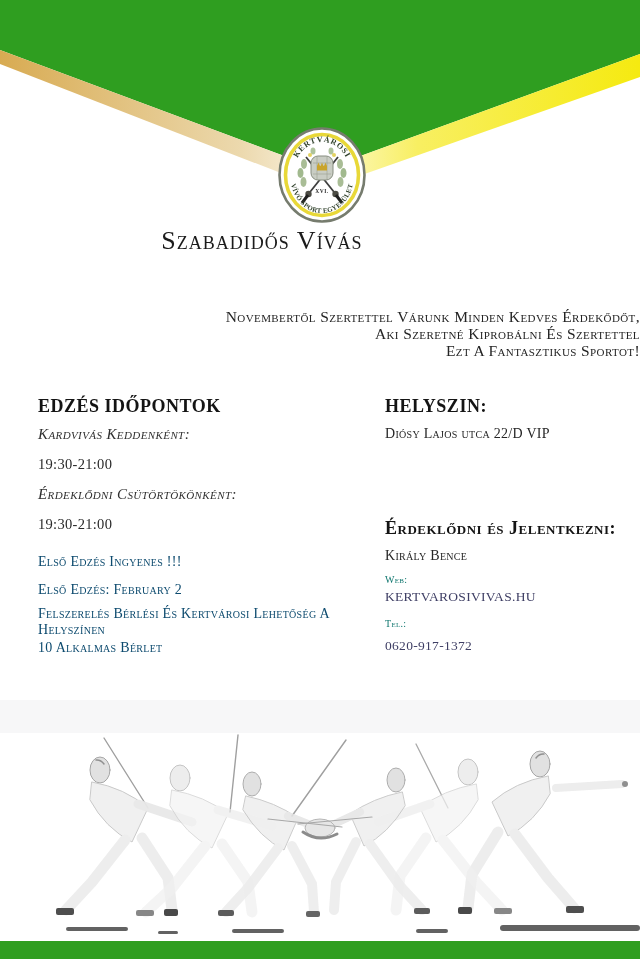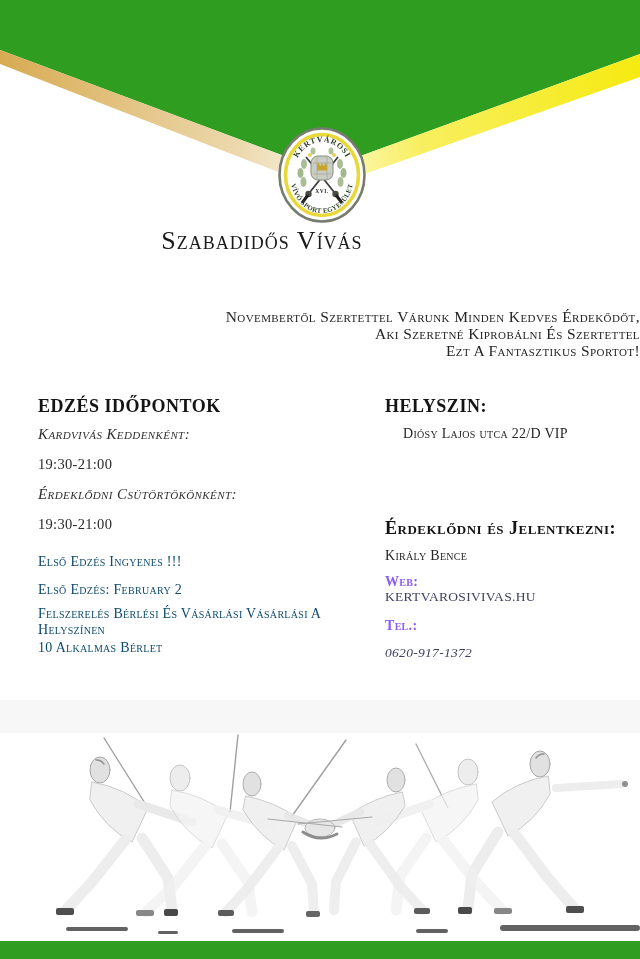--- a/index.html
+++ b/index.html
@@ -17,21 +17,21 @@
   .col-left{left:38px;width:320px;height:300px;}
   .col-right{left:385px;width:235px;height:300px;}
   .col > div{position:absolute;left:0;}
   .heading{font-weight:bold;font-size:18px;letter-spacing:.5px;
     font-variant:small-caps;color:#141414;}
   .wline{font-style:italic;font-size:15px;font-variant:small-caps;color:#2f2f2f;letter-spacing:.4px;}
   .time{font-size:14.5px;color:#2a2a2a;letter-spacing:.3px;}
   .note{font-size:14px;font-variant:small-caps;color:#0c4a6e;letter-spacing:.3px;line-height:1.15;}
   .note-wrap{width:300px;}
   .plain-sc{font-size:14px;font-variant:small-caps;color:#262626;letter-spacing:.3px;}
-  .lbl{font-weight:bold;font-size:14px;font-variant:small-caps;color:#8b5cf6;letter-spacing:.3px;}
+  .lbl{font-weight:normal;font-size:10px;font-variant:small-caps;color:#0f766e;letter-spacing:.3px;}
   .linkval{font-size:13.5px;color:#3e3e64;letter-spacing:.3px;}
   .fencers-svg{position:absolute;top:700px;left:0;}
   .footer-bar{position:absolute;top:941px;left:0;width:640px;height:18px;background:#2f9e20;}
 </style>
 </head>
 <body>
 
 <div class="poster">
 
   <svg class="hdr-svg" width="640" height="250" viewBox="0 0 640 250">
@@ -114,33 +114,33 @@
   </div>
 
   <div class="col col-left">
     <div class="heading" style="top:6px;">EDZÉS IDŐPONTOK</div>
     <div class="wline" style="top:36px;">Kardvivás Keddenként:</div>
     <div class="time" style="top:66px;">19:30-21:00</div>
     <div class="wline" style="top:96px;">Érdeklődni Csütörtökönként:</div>
     <div class="time" style="top:126px;">19:30-21:00</div>
     <div class="note" style="top:164px;">Első Edzés Ingyenes !!!</div>
     <div class="note" style="top:192px;">Első Edzés: February 2</div>
-    <div class="note note-wrap" style="top:216px;">Felszerelés Bérlési És Vásárlási Vásárlási A Helyszínen</div>
+    <div class="note note-wrap" style="top:216px;">Felszerelés Bérlési És Kertvárosi Lehetőség A Helyszínen</div>
     <div class="note" style="top:250px;">10 Alkalmas Bérlet</div>
   </div>
 
   <div class="col col-right">
     <div class="heading" style="top:6px;">HELYSZIN:</div>
-    <div class="plain-sc" style="top:36px;margin-left:18px;">Diósy Lajos utca 22/D VIP</div>
+    <div class="plain-sc" style="top:36px;">Diósy Lajos utca 22/D VIP</div>
     <div class="heading" style="top:128px;">Érdeklődni és Jelentkezni:</div>
     <div class="plain-sc" style="top:158px;">Király Bence</div>
     <div class="lbl" style="top:184px;">Web:</div>
     <div class="linkval" style="top:199px;">KERTVAROSIVIVAS.HU</div>
     <div class="lbl" style="top:228px;">Tel.:</div>
-    <div class="linkval" style="top:255px;font-style:italic;">0620-917-1372</div>
+    <div class="linkval" style="top:248px;">0620-917-1372</div>
   </div>
 
   <svg class="fencers-svg" width="640" height="245" viewBox="0 0 640 245">
     <defs>
       <filter id="soft">
           <feGaussianBlur stdDeviation="0.7"></feGaussianBlur>
         </filter>
     </defs>
     <rect x="0" y="0" width="640" height="33" fill="#f7f7f8"></rect>
     <g filter="url(#soft)" stroke-linecap="round">

